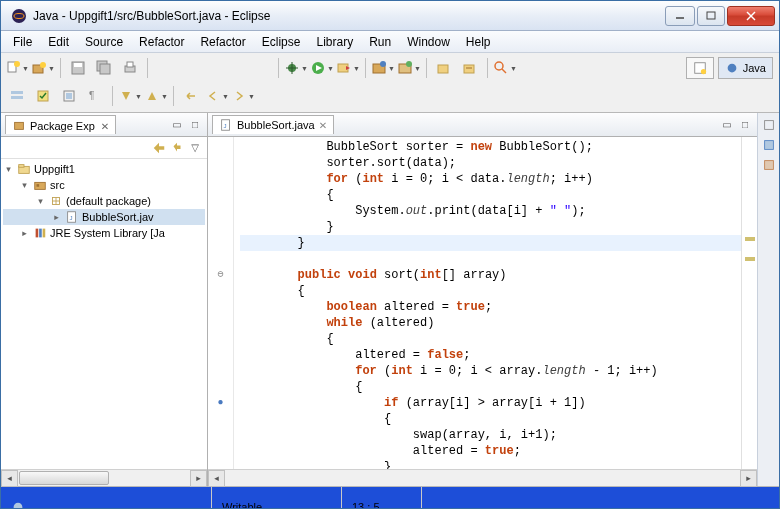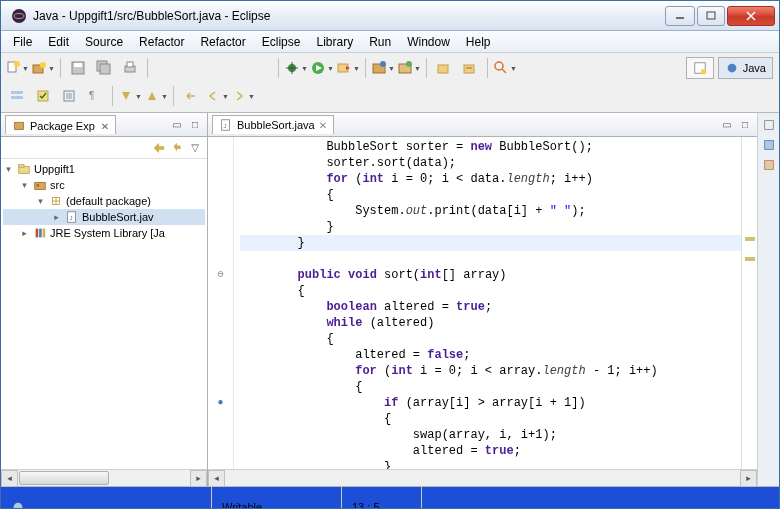--- a/index.html
+++ b/index.html
@@ -41,21 +41,21 @@
 .tree-scroll-arrow.right { right: 0; }
 .editor-pane { flex: 1; display: flex; flex-direction: column; min-width: 0; }
 .editor-tabs { height: 24px; background: linear-gradient(to bottom, #fdfdfe, #e8ecf1); border-bottom: 1px solid #b0b0b0; display: flex; align-items: center; padding: 0 4px; justify-content: flex-end; }
 .editor-tab { display: flex; align-items: center; gap: 4px; background: #fff; border: 1px solid #b0b0b0; border-bottom: none; padding: 2px 6px; font-size: 11px; }
 .editor { flex: 1; display: flex; overflow: hidden; font-family: Consolas, "Courier New", monospace; font-size: 12px; line-height: 16px; }
 .gutter { width: 26px; background: #fff; border-right: 1px solid #e8e8e8; padding-top: 2px; }
 .gutter-mark { height: 16px; text-align: center; color: #888; font-size: 10px; }
 .code { flex: 1; padding: 2px 0 2px 6px; white-space: pre; overflow: hidden; }
 .code-line { height: 16px; }
 .code-line.hl { background: #e8f2fe; }
-.kw { color: #4c1d95; font-weight: bold; }
+.kw { color: #c2410c; font-weight: bold; }
 .field { color: #404040; font-style: italic; }
 .str { color: #2a00ff; }
 .overview { width: 16px; background: #fff; border-left: 1px solid #e0e0e0; position: relative; }
 .overview-mark { position: absolute; right: 2px; width: 10px; height: 4px; background: #d0c070; }
 .right-trim { width: 22px; background: #eceff4; border-left: 1px solid #c8d0dc; padding-top: 4px; display: flex; flex-direction: column; align-items: center; gap: 4px;}
 .bottom-scroll { height: 17px; border-top: 1px solid #d0d0d0; background: #f0f0f0; position: relative; }
 .statusbar { height: 40px; background: #1d4ed8; border-top: 1px solid #b8b8b8; display: flex; align-items: center; font-size: 11px; }
 .status-cell { padding: 0 10px; border-left: 1px solid #c8c8c8; height: 100%; display: flex; align-items: center; }
 .status-cell:first-child { border-left: none; }
 .icon-svg { width: 16px; height: 16px; }

